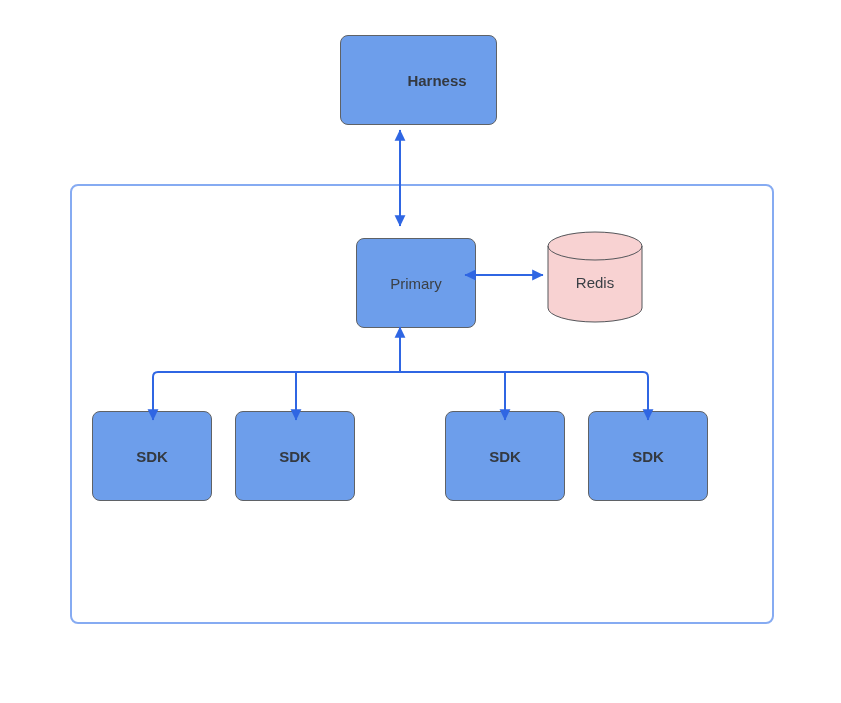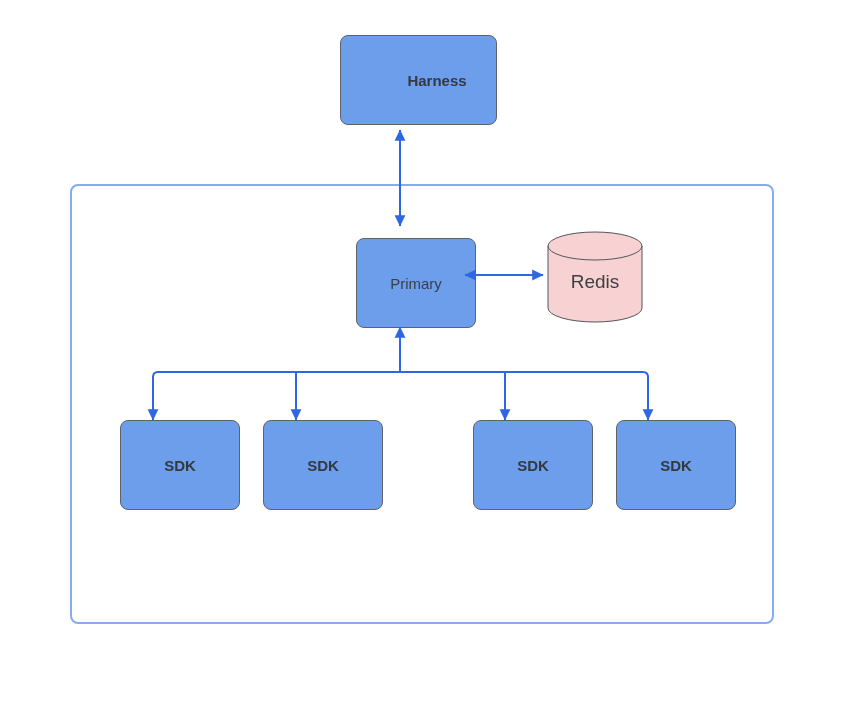--- a/index.html
+++ b/index.html
@@ -35,35 +35,35 @@
     display: flex;
     align-items: center;
     justify-content: center;
     font-size: 15px;
     color: #3b4046;
     box-sizing: content-box;
   }
   .node.bold { font-weight: bold; color: #343940; }
   .node-harness { left: 340px; top: 35px; padding-left: 37px; }
   .node-primary { left: 340px; top: 238px; margin-left: 16px; }
-  .node-sdk { top: 420px; margin-left: 28px; }
+  .node-sdk { top: 411px; }
   .node-sdk-1 { left: 92px; }
   .node-sdk-2 { left: 235px; }
   .node-sdk-3 { left: 445px; }
   .node-sdk-4 { left: 588px; }
   .redis-label {
     position: absolute;
     left: 548px;
     top: 250px;
     width: 94px;
     height: 64px;
     display: flex;
     align-items: center;
     justify-content: center;
-    font-size: 19px;
+    font-size: 15px;
     color: #3b4046;
   }
   .cloud-title {
     position: absolute;
     left: 195px;
     top: 560px;
     width: 400px;
     text-align: center;
     font-size: 29px;
     font-weight: bold;

